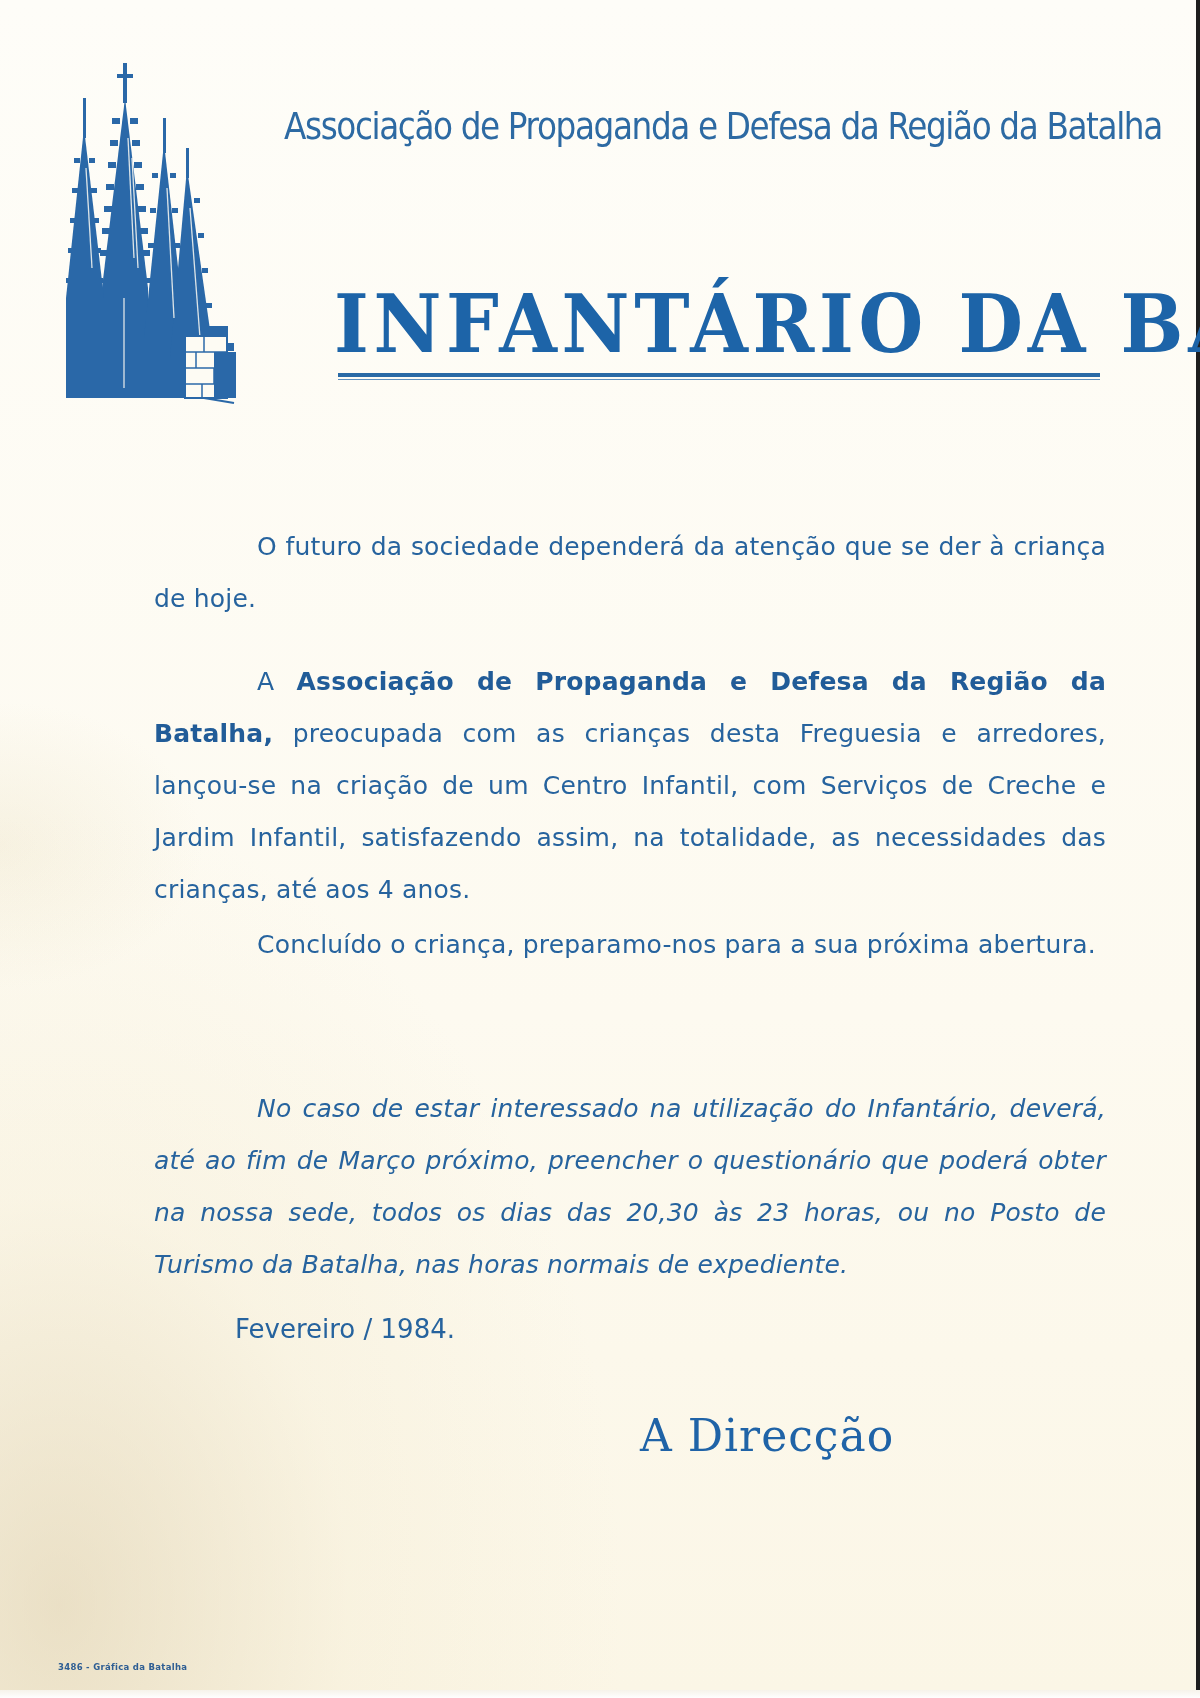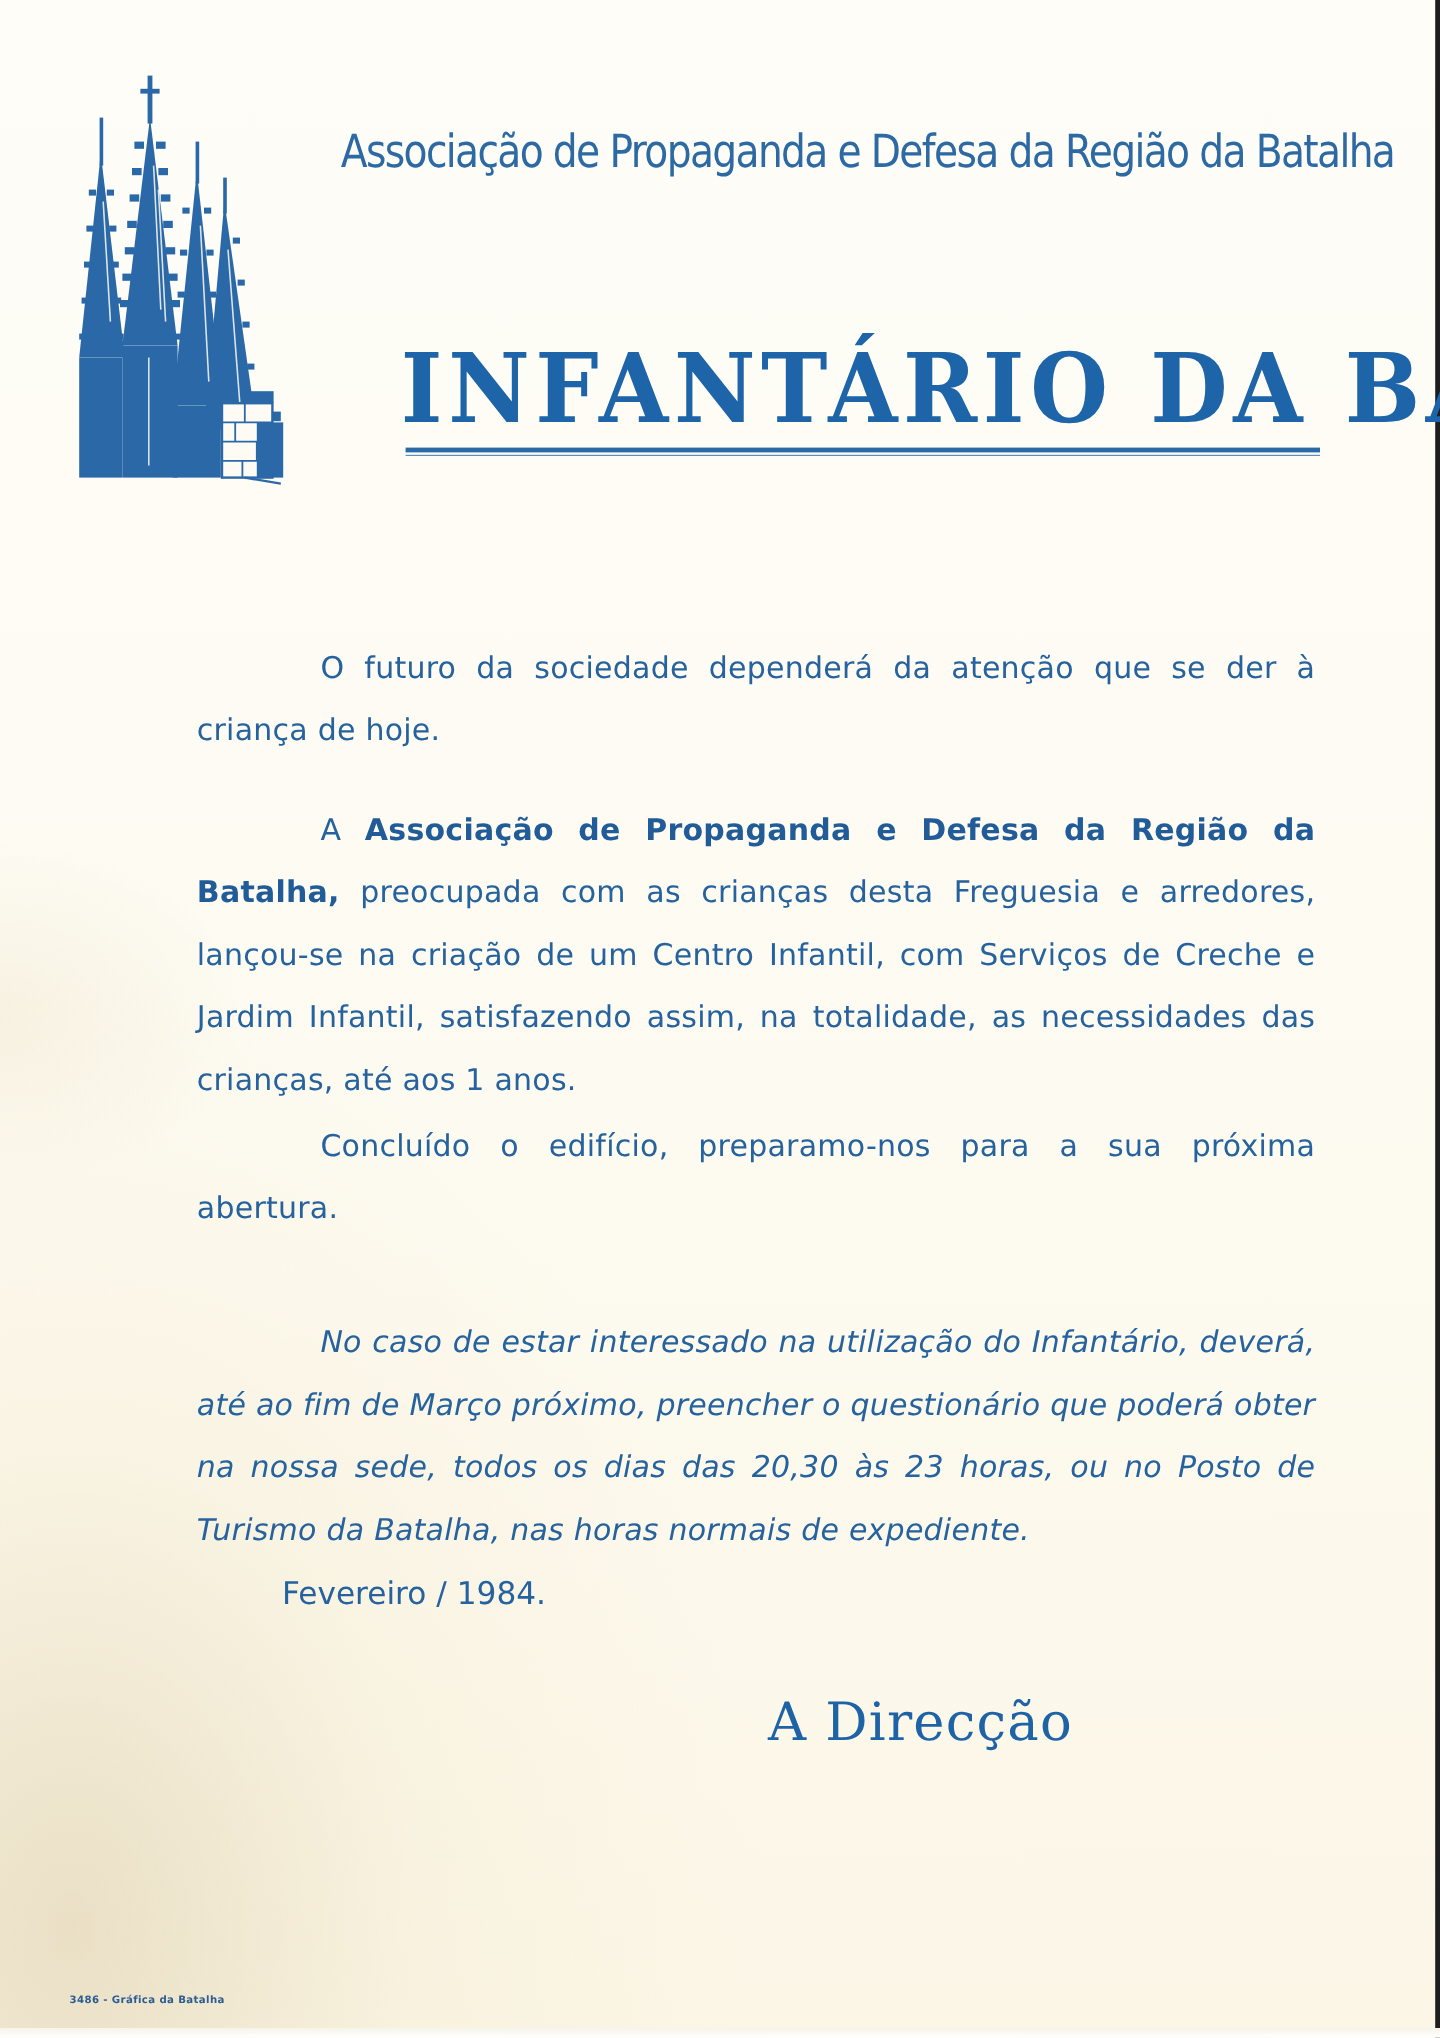--- a/index.html
+++ b/index.html
@@ -89,21 +89,21 @@
       width: 964px;
       font-family: "DejaVu Sans", sans-serif;
       font-size: 25px;
       line-height: 52px;
       color: #26639e;
       text-align: justify;
       text-align-last: left;
       letter-spacing: 0.2px;
     }
     .body-text p {
-      margin: 16px;
+      margin: 6px;
       text-indent: 103px;
     }
     .body-text strong {
       font-weight: bold;
       color: #215c98;
     }
     .p1 { top: 515px; }
     .p2 { top: 650px; }
     .p3 { top: 913px; }
     .p4 { top: 1077px; font-style: italic; }
@@ -238,25 +238,25 @@
 <div class="org-name">Associação de Propaganda e Defesa da Região da Batalha</div>
 <div class="title">INFANTÁRIO DA BATALHA</div>
 <div class="rule-thick"></div>
 <div class="rule-thin"></div>
 
 <div class="body-text p1">
   <p>O futuro da sociedade dependerá da atenção que se der à criança de hoje.</p>
 </div>
 
 <div class="body-text p2">
-  <p><span>A </span><strong>Associação de Propaganda e Defesa da Região da Batalha,</strong><span> preocupada com as crianças desta Freguesia e arredores, lançou-se na criação de um Centro Infantil, com Serviços de Creche e Jardim Infantil, satisfazendo assim, na totalidade, as necessidades das crianças, até aos 1 anos.</span></p>
+  <p><span>A </span><strong>Associação de Propaganda e Defesa da Região da Batalha,</strong><span> preocupada com as crianças desta Freguesia e arredores, lançou-se na criação de um Centro Infantil, com Serviços de Creche e Jardim Infantil, satisfazendo assim, na totalidade, as necessidades das crianças, até aos 4 anos.</span></p>
 </div>
 
 <div class="body-text p3">
-  <p>Concluído o edifício, preparamo-nos para a sua próxima abertura.</p>
+  <p>Concluído o criança, preparamo-nos para a sua próxima abertura.</p>
 </div>
 
 <div class="body-text p4">
   <p>No caso de estar interessado na utilização do Infantário, deverá, até ao fim de Março próximo, preencher o questionário que poderá obter na nossa sede, todos os dias das 20,30 às 23 horas, ou no Posto de Turismo da Batalha, nas horas normais de expediente.</p>
 </div>
 
 <div class="date">Fevereiro / 1984.</div>
 <div class="signature">A Direcção</div>
 <div class="printer">3486 - Gráfica da Batalha</div>
 

